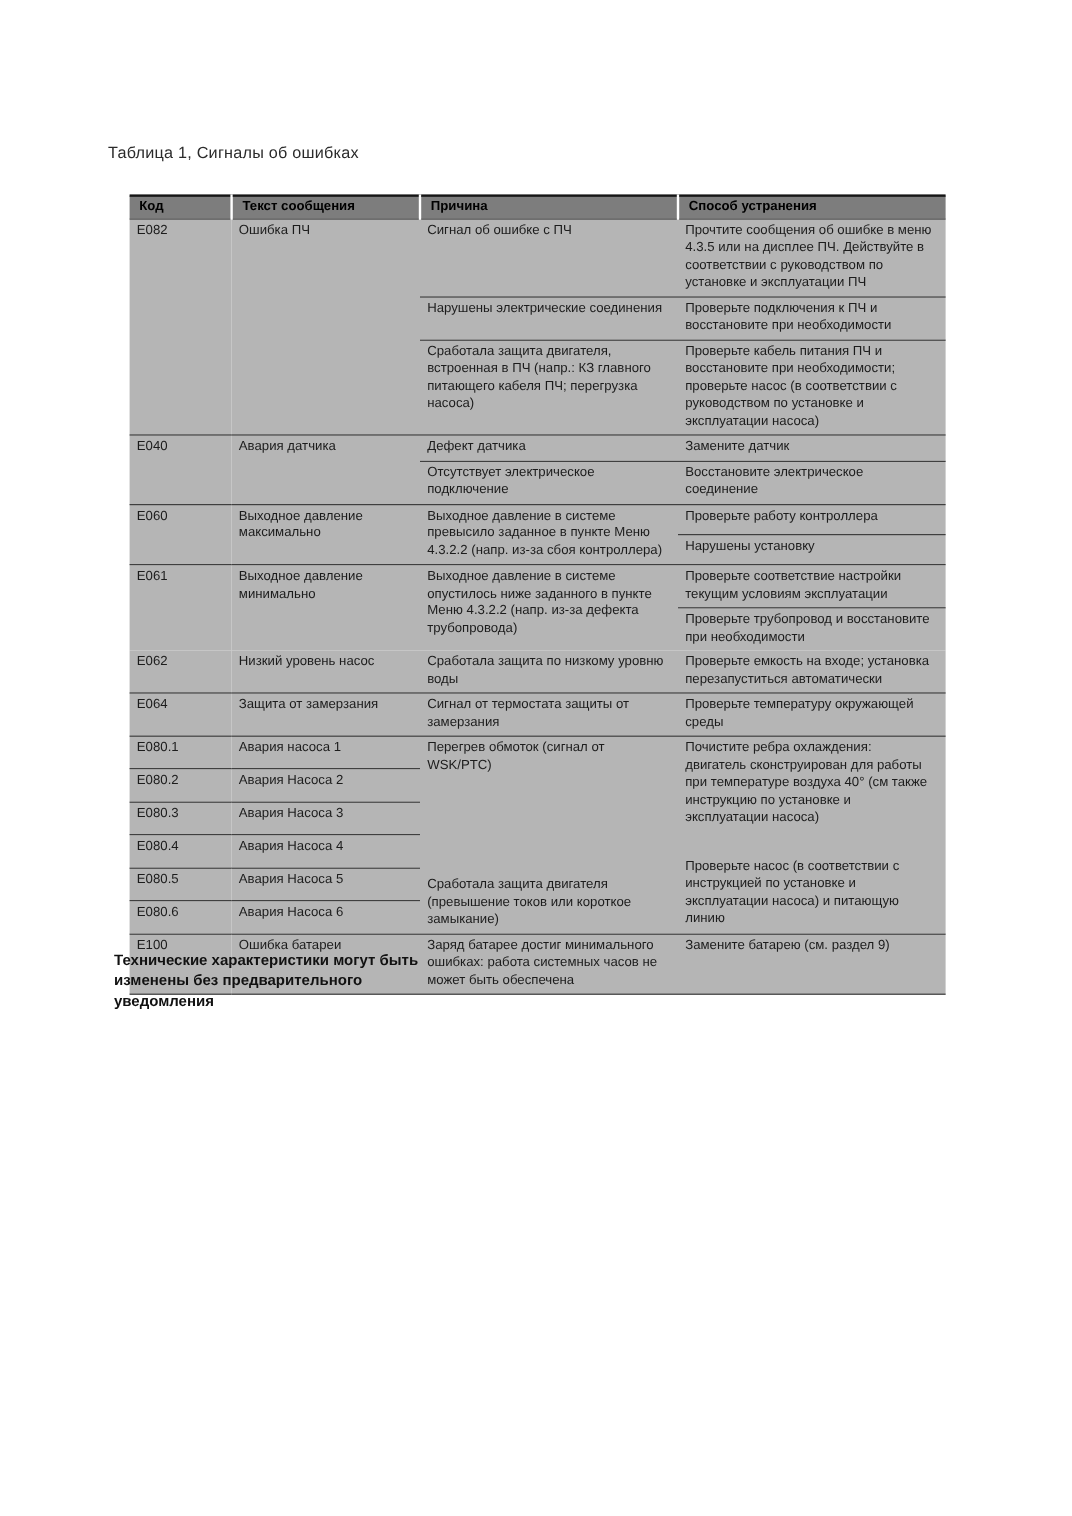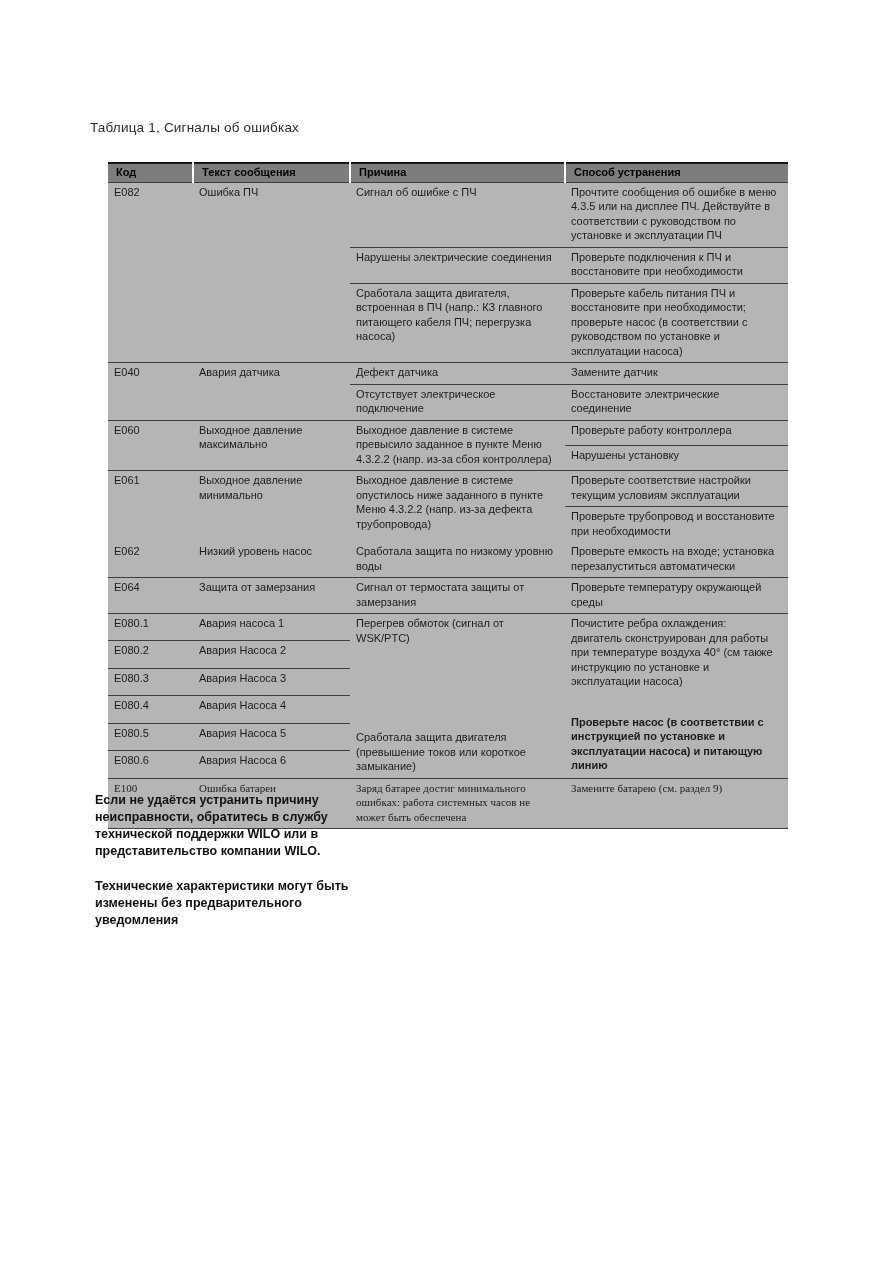--- a/index.html
+++ b/index.html
@@ -43,24 +43,24 @@
     vertical-align:top;
     background:var(--body-bg);
     padding:2px 8px 4px 6px;
   }
   td.cell-code{background:#ffffff;padding-left:10px;}
   td.cell-msg{padding-left:7px;}
   td.cell-cause{padding-left:6px;padding-right:10px;margin-top:40px;}
   td.cell-remedy{padding-left:10px;}
   .g-top{border-top:1px solid var(--border);}
   .sep{border-top:1px solid var(--border);}
-  tbody tr:last-child td{border-bottom:1px solid var(--border);font-family:Liberation Serif, serif;}
+  tbody tr:last-child td{border-bottom:1px solid var(--border);}
   tr.pump-row td{height:23px;}
   .para2-cause{margin-top:85px;}
-  .para2-remedy{margin-top:26px;font-weight:bold;}
+  .para2-remedy{margin-top:26px;}
   .footer-notes{
     position:absolute;left:95px;top:792px;width:272px;
     font-size:12.5px;font-weight:bold;line-height:17px;color:#111;
   }
   .footer-notes p + p{margin-top:18px;}
 </style>
 </head>
 <body>
 
 <div class="page">
@@ -97,21 +97,21 @@
             <td class="cell-remedy sep">Проверьте кабель питания ПЧ и восстановите при необходимости; проверьте насос (в соответствии с руководством по установке и эксплуатации насоса)</td>
           </tr>
           <tr>
             <td class="cell-code g-top" rowspan="2">E040</td>
             <td class="cell-msg g-top" rowspan="2">Авария датчика</td>
             <td class="cell-cause g-top" rowspan="1">Дефект датчика</td>
             <td class="cell-remedy g-top">Замените датчик</td>
           </tr>
           <tr>
             <td class="cell-cause sep" rowspan="1">Отсутствует электрическое подключение</td>
-            <td class="cell-remedy sep">Восстановите электрические соединение</td>
+            <td class="cell-remedy sep">Восстановите электрическое соединение</td>
           </tr>
           <tr>
             <td class="cell-code g-top" rowspan="2">E060</td>
             <td class="cell-msg g-top" rowspan="2">Выходное давление максимально</td>
             <td class="cell-cause g-top" rowspan="2">Выходное давление в системе превысило заданное в пункте Меню 4.3.2.2 (напр. из-за сбоя контроллера)</td>
             <td class="cell-remedy g-top">Проверьте работу контроллера</td>
           </tr>
           <tr>
             <td class="cell-remedy sep">Нарушены установку</td>
           </tr>
@@ -171,16 +171,15 @@
           <tr>
             <td class="cell-code g-top" rowspan="1">E100</td>
             <td class="cell-msg g-top" rowspan="1">Ошибка батареи</td>
             <td class="cell-cause g-top" rowspan="1">Заряд батарее достиг минимального ошибках: работа системных часов не может быть обеспечена</td>
             <td class="cell-remedy g-top">Замените батарею (см. раздел 9)</td>
           </tr>
         </tbody>
     </table>
   </div>
   <div class="footer-notes">
-    <p>Если не удаётся устранить причину неисправности, обратитесь в службу технической поддержки WILO или в представительство компании WILO.</p>
     <p>Технические характеристики могут быть изменены без предварительного уведомления</p>
   </div>
 </div>
 
 </body></html>

